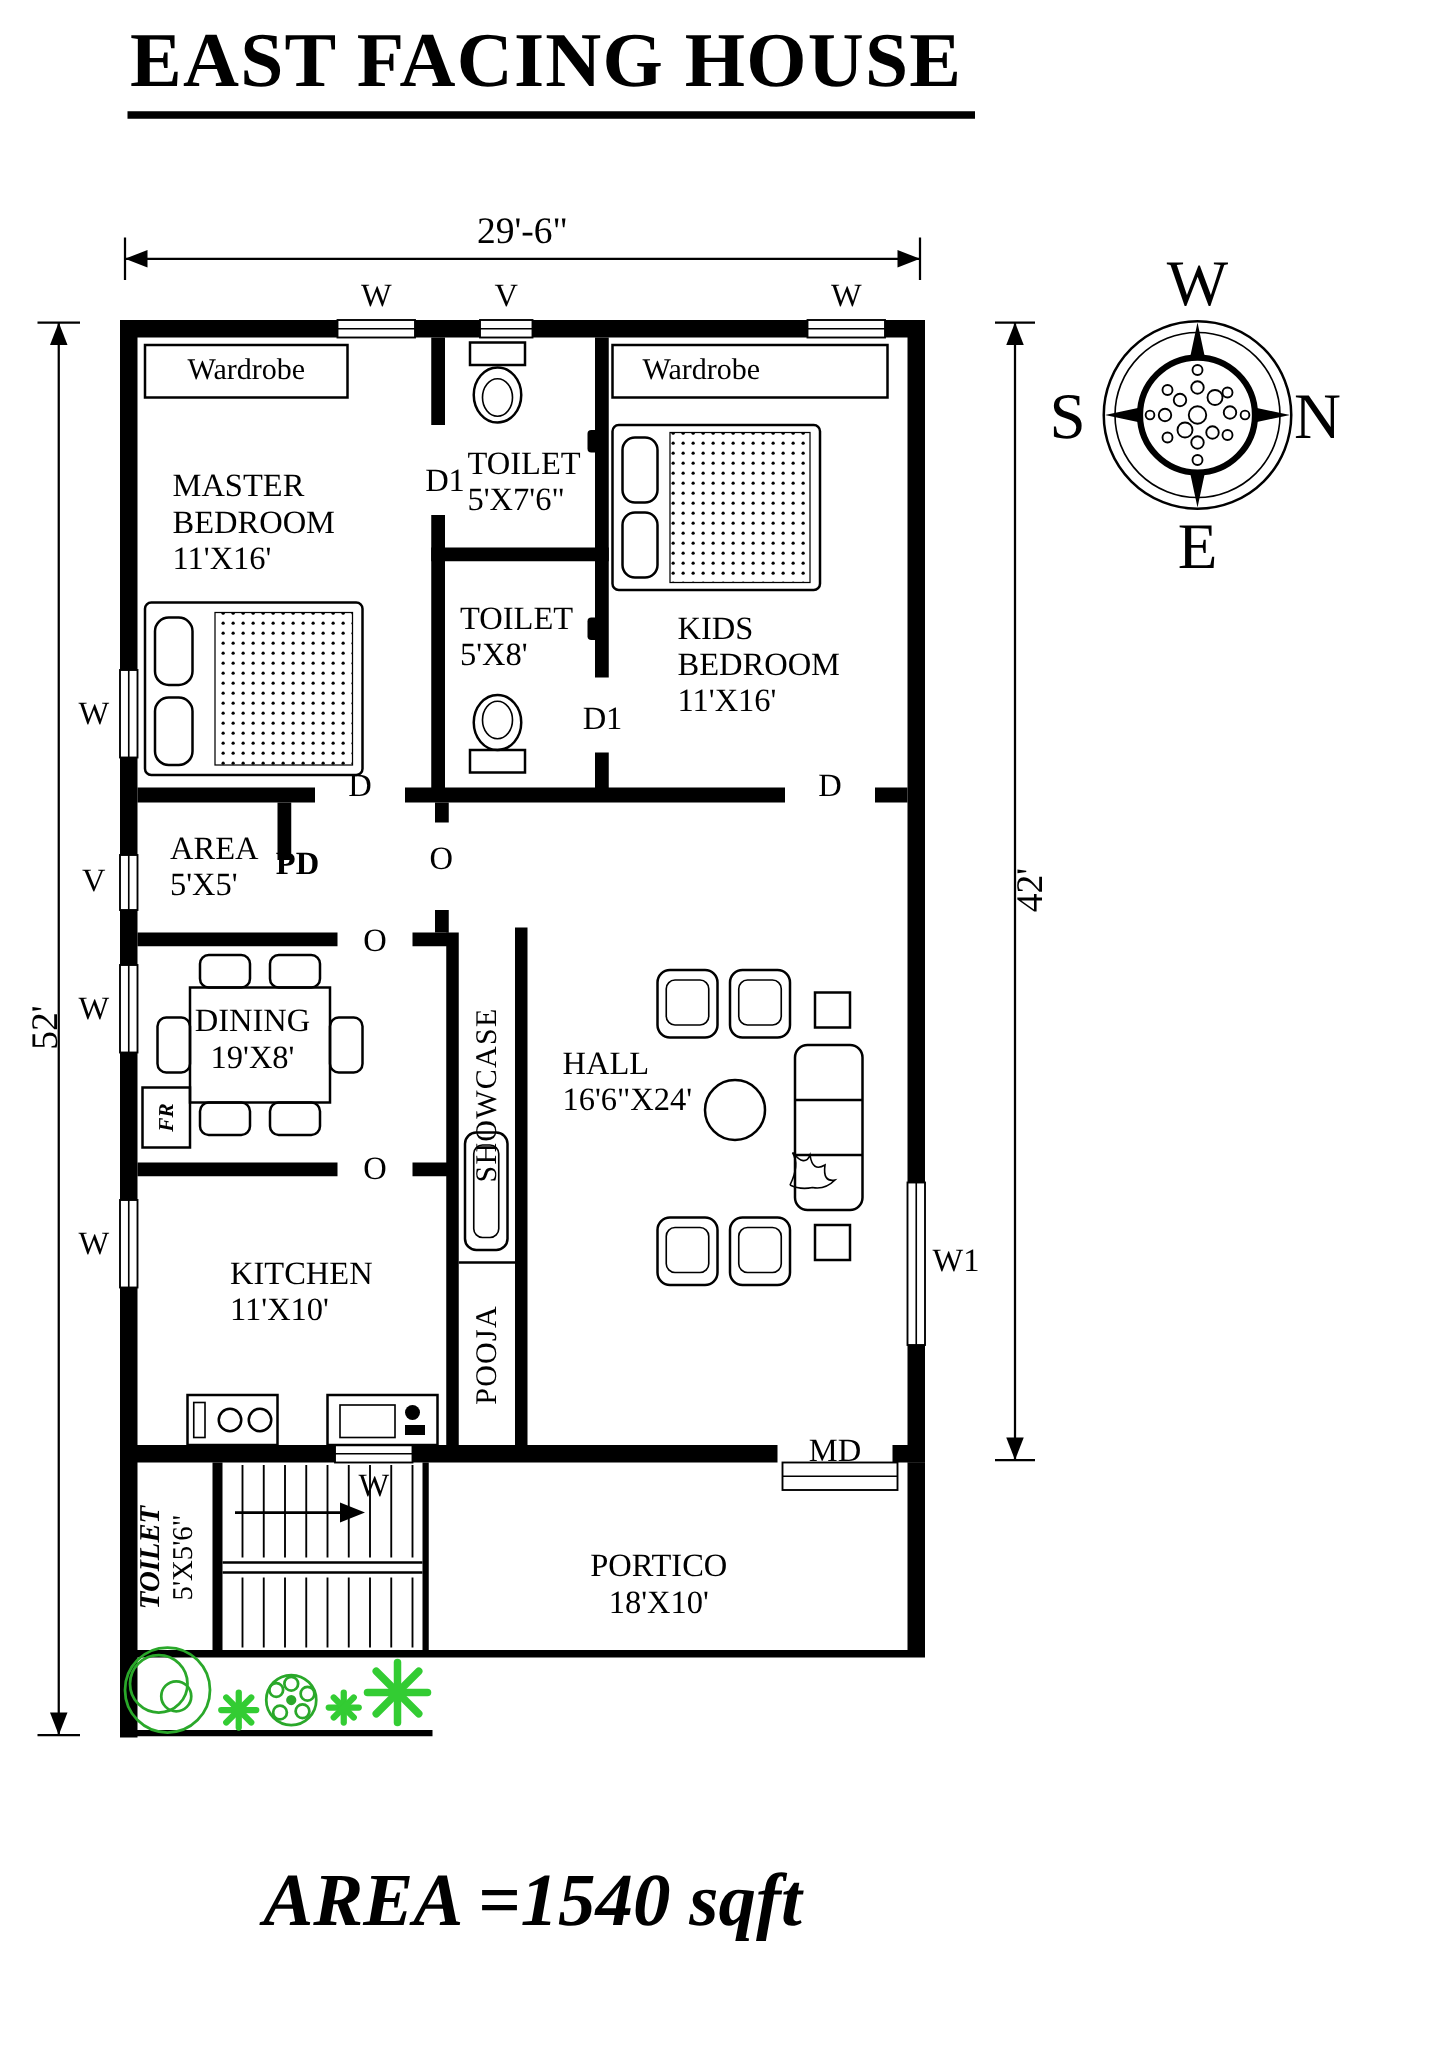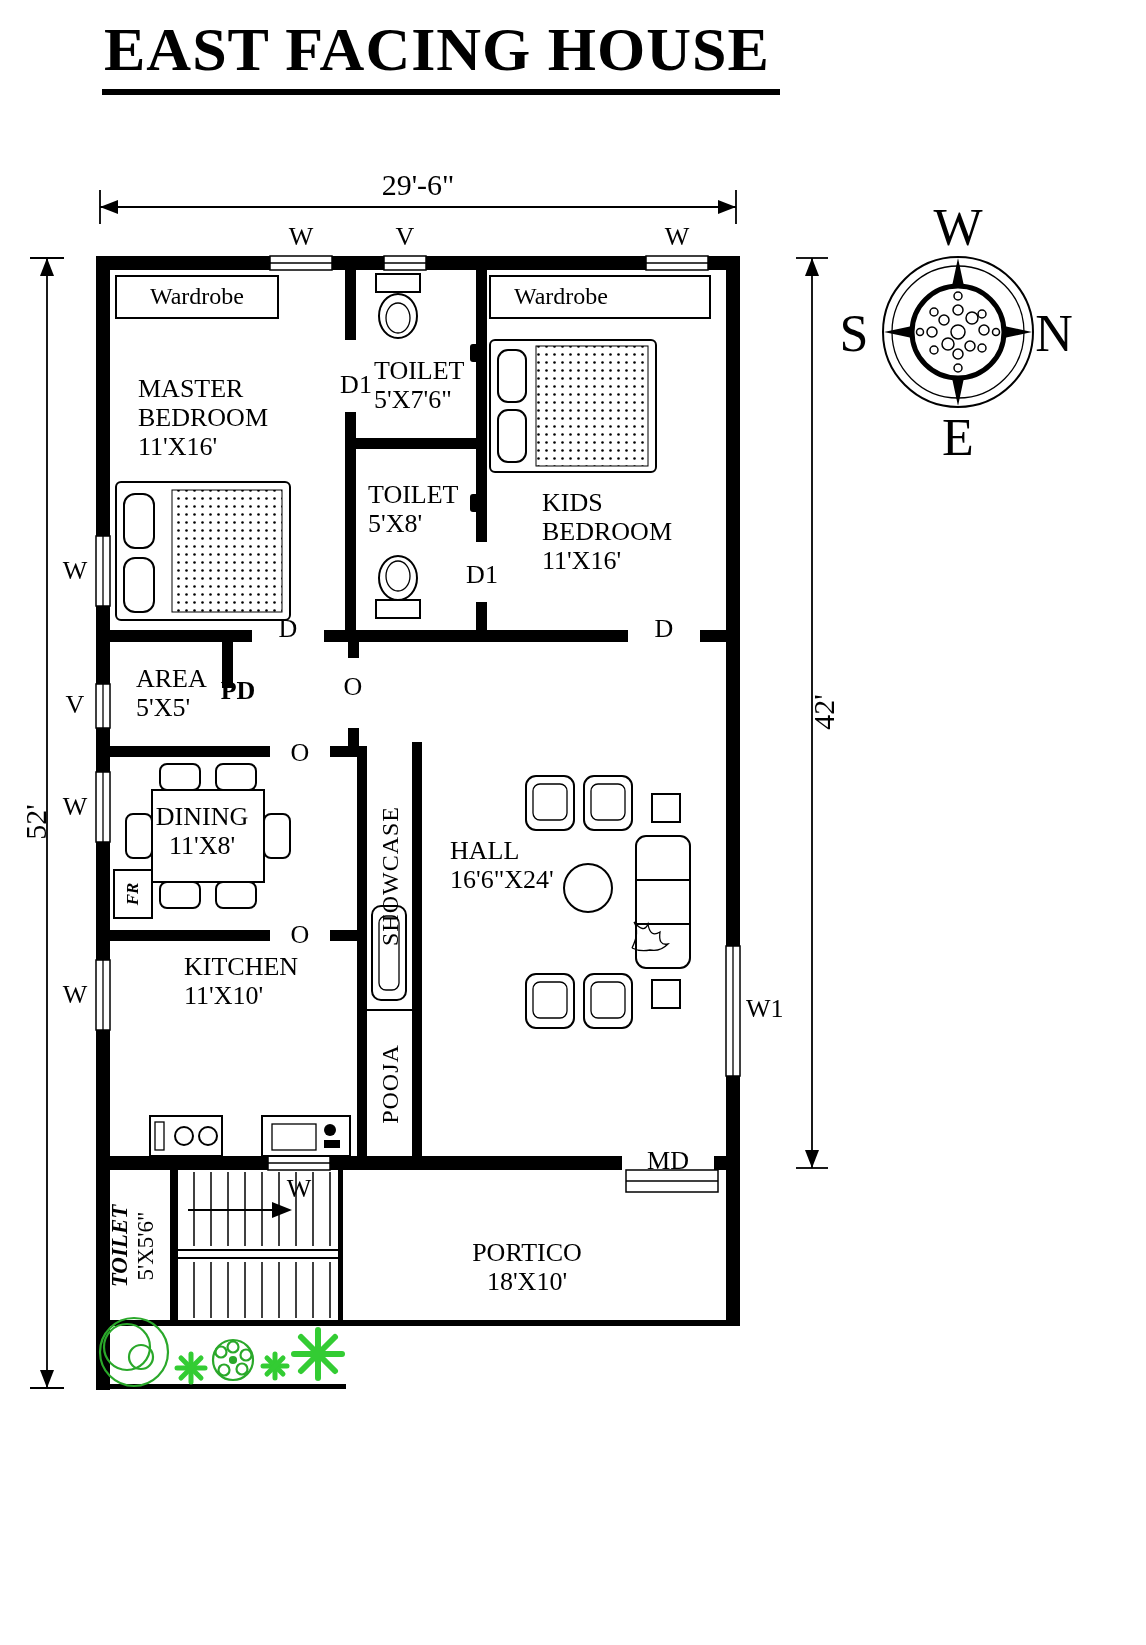--- a/index.html
+++ b/index.html
@@ -365,24 +365,24 @@
     <span class="line">11'X16'</span>
   </div>
 
   <div class="lbl" style="left:136px;top:664px">
     <span class="line">AREA</span>
     <span class="line">5'X5'</span>
   </div>
 
   <div class="lbl c" style="left:152px;top:802px;width:100px">
     <span class="line">DINING</span>
-    <span class="line">11'X8'</span>
-  </div>
-
-  <div class="lbl" style="left:184px;top:952px">
+    <span class="line">19'X8'</span>
+  </div>
+
+  <div class="lbl" style="left:184px;top:1004px">
     <span class="line">KITCHEN</span>
     <span class="line">11'X10'</span>
   </div>
 
   <div class="lbl" style="left:450px;top:836px">
     <span class="line">HALL</span>
     <span class="line">16'6"X24'</span>
   </div>
 
   <div class="lbl c" style="left:452px;top:1238px;width:150px">
@@ -412,13 +412,14 @@
   <div class="lbl c" style="left:270px;top:614px;width:36px">D</div>
   <div class="lbl c" style="left:646px;top:614px;width:36px">D</div>
   <div class="lbl c" style="left:218px;top:676px;width:40px;font-weight:bold">PD</div>
   <div class="lbl c" style="left:337px;top:672px;width:32px">O</div>
   <div class="lbl c" style="left:284px;top:738px;width:32px">O</div>
   <div class="lbl c" style="left:284px;top:920px;width:32px">O</div>
   <div class="lbl" style="left:746px;top:994px">W1</div>
   <div class="lbl c" style="left:646px;top:1146px;width:44px">MD</div>
   <div class="lbl c" style="left:282px;top:1174px;width:34px">W</div>
 
+  <div class="area">AREA =1540 sqft</div>
 </div>
 
 </body></html>

